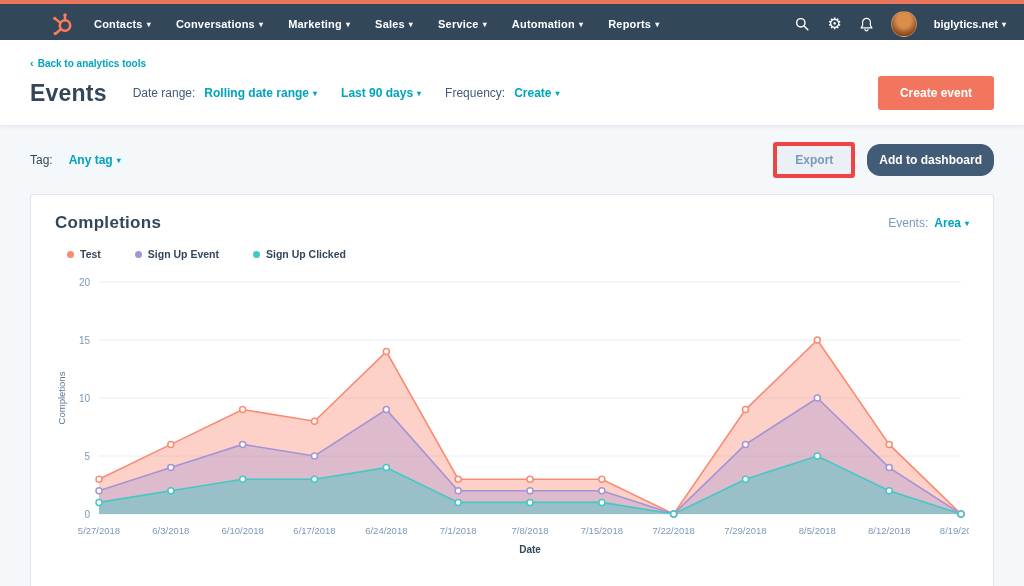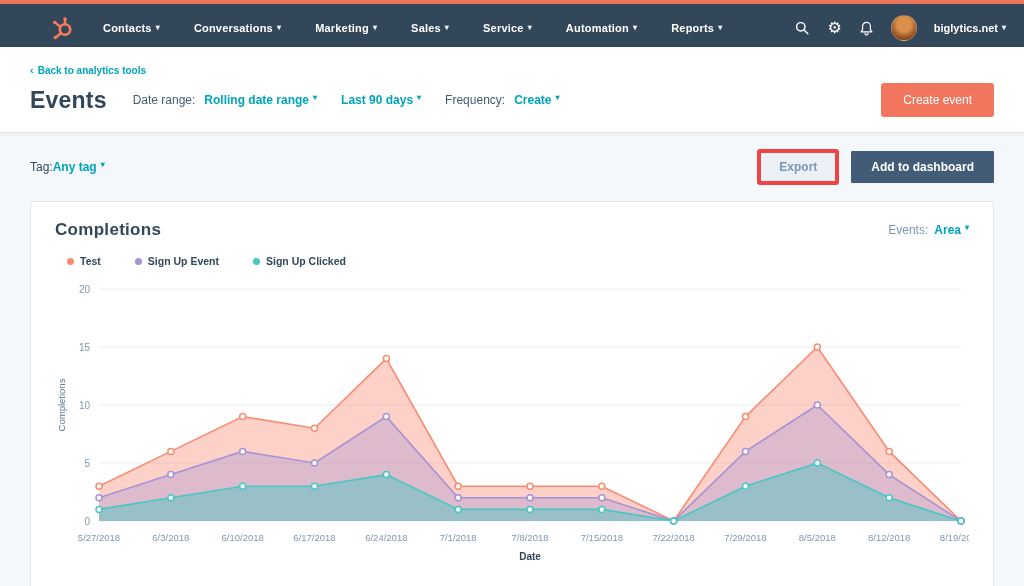--- a/index.html
+++ b/index.html
@@ -6,22 +6,22 @@
   html,body { margin:0; padding:0; }
   body {
     width:1024px; height:586px; overflow:hidden;
     font-family:"Liberation Sans", sans-serif;
     background:#f5f8fa; color:#33475b;
   }
   .top-strip { height:4px; background:#e8765a; }
 
   
   .nav {
-    height:43px; background:#33475b;
-    display:flex; align-items:center; padding:4px 18px 0 50px;gap:9px;
+    height:36px; background:#33475b;
+    display:flex; align-items:center; padding:4px 18px 0 50px;
   }
   .logo { width:24px; height:24px; margin-right:20px; flex:0 0 auto; cursor:pointer; }
   .nav-item {
     color:#fff; font-size:11px; font-weight:700; letter-spacing:.2px;
     margin-right:25px; display:flex; align-items:center; cursor:pointer; white-space:nowrap;
   }
   .chev { font-size:8px; margin-left:4px; opacity:.95; }
   .nav-right { margin-left:auto; display:flex; align-items:center; gap:17px; }
   .icon-btn { display:flex; align-items:center; cursor:pointer; color:#fff; }
   .gear-glyph { font-size:16px; line-height:16px; color:#fff; }
@@ -35,38 +35,38 @@
   
   .header {
     background:#fff; padding:13px 30px 15px;
     border-bottom:1px solid #e3eaf1; box-shadow:0 1px 4px rgba(45,62,80,.07);
   }
   .back-link { color:#00a4bd; font-size:10px; font-weight:700; display:inline-flex; align-items:center; cursor:pointer; }
   .back-link .bk { margin-right:4px; font-size:11px; }
   .title-row { display:flex; align-items:center; margin-top:5px; }
   .page-title { font-size:23px; font-weight:600; color:#33475b; margin:0 26px 0 0; letter-spacing:.2px; }
   .ctl-label { color:#425b76; font-size:12px; margin-right:9px; white-space:nowrap; }
-  .ctl-value { color:#00a4bd; font-size:12px; font-weight:700; margin-right:24px; display:flex; cursor:pointer; white-space:nowrap; }
+  .ctl-value { color:#00a4bd; font-size:12px; font-weight:700; margin-right:24px; display:flex; align-items:center; cursor:pointer; white-space:nowrap; }
   .ctl-value .chev { opacity:1; }
   .create-btn {
     margin-left:auto; background:#f2765d; color:#fff; border:none; border-radius:3px;
-    padding:10px 22px; font-size:12px; font-weight:400; cursor:pointer; font-family:inherit;
+    padding:10px 22px; font-size:12px; font-weight:700; cursor:pointer; font-family:inherit;
   }
 
   
   .section { padding:16px 30px 0; }
   .tag-row { display:flex; align-items:center; }
-  .tag-label { font-size:12px; color:#33475b; margin-right:0; }
+  .tag-label { font-size:12px; color:#33475b; margin-right:16px; }
   .export-btn {
     margin-left:auto; background:#eaf0f6; border:4px solid #ef4444; color:#7c98b6;
     font-size:12px; font-weight:600; padding:7px 18px; border-radius:3px; cursor:pointer; font-family:inherit;
   }
   .dash-btn {
     margin-left:12px; background:#425b76; border:1px solid #425b76; color:#fff;
-    font-size:12px; font-weight:600; padding:8px 19px; border-radius:1px; cursor:pointer; font-family:inherit;
+    font-size:12px; font-weight:600; padding:8px 11px; border-radius:13px; cursor:pointer; font-family:inherit;
   }
 
   
   .card {
     margin-top:16px; background:#fff; border:1px solid #dfe5ec; border-radius:3px;
     padding:18px 24px 8px; height:496px;
   }
   .card-head { display:flex; align-items:center; }
   .card-title { font-size:17px; font-weight:600; color:#33475b; letter-spacing:.3px; }
   .style-ctl { margin-left:auto; display:flex; align-items:center; }

